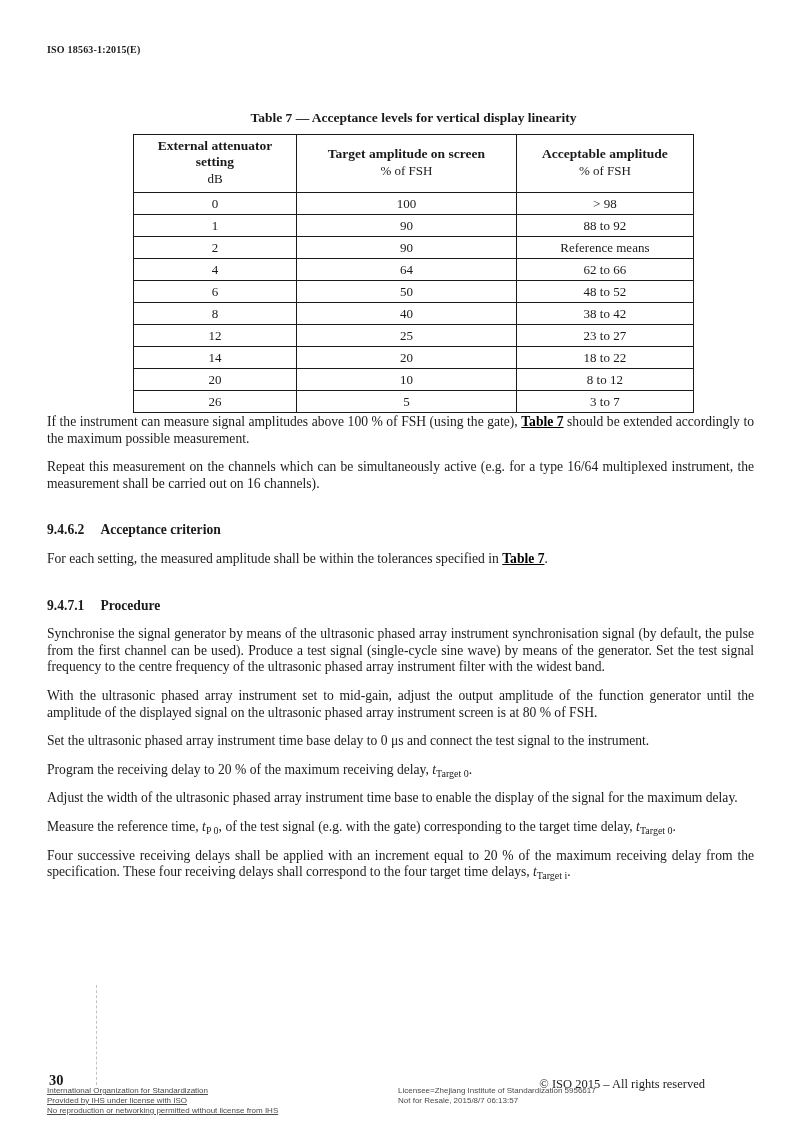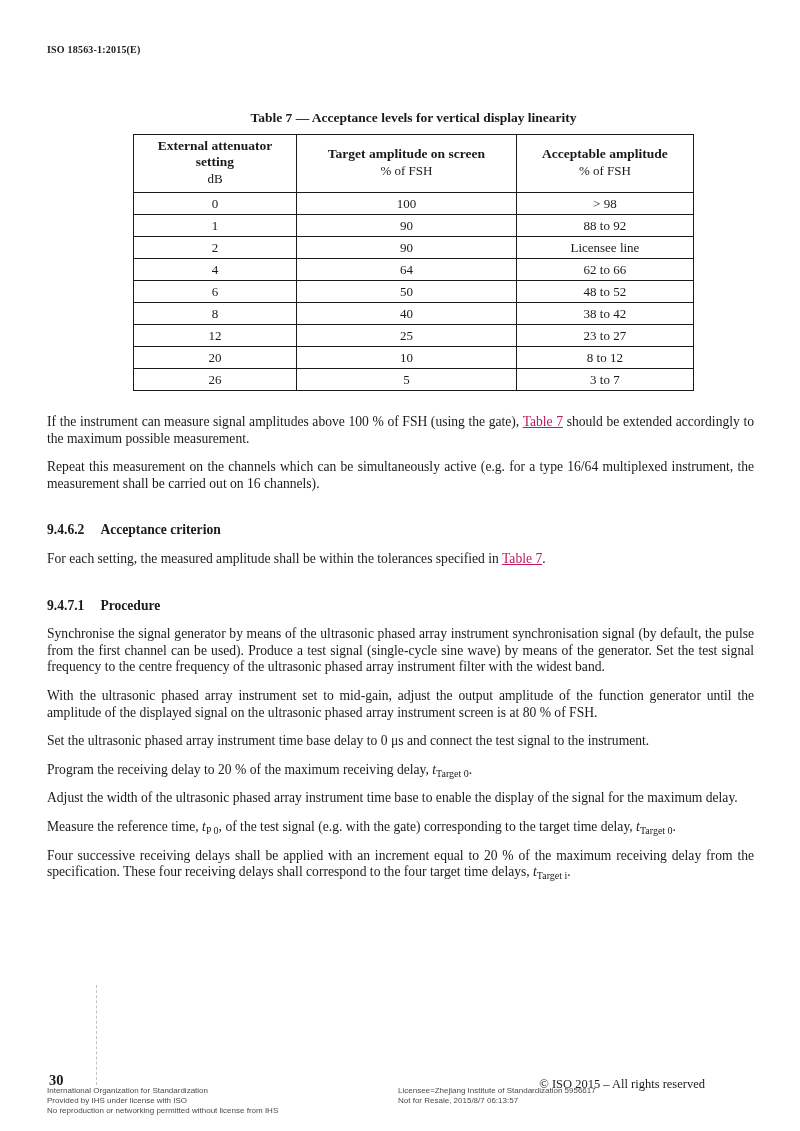--- a/index.html
+++ b/index.html
@@ -39,36 +39,36 @@
   .body-block{
     position:absolute;left:47px;top:414px;width:707px;
     font-size:13.6px;line-height:16.6px;text-align:justify;
   }
   .body-block p{margin:0 0 12px 0;}
   .sec-heading{
     font-weight:bold;font-size:13.6px;
     margin:19px 0 12px 0;text-align:left;
   }
   .sec-heading .sec-num{display:inline-block;margin-right:16px;margin-top:11px;}
-  a.tbl-link{color:#be185d;text-decoration:underline;cursor:pointer;}
+  a.tbl-link{color:#000000;text-decoration:underline;cursor:pointer;font-weight:bold;}
   .vtt{font-style:italic;}
   sub.vsub{font-size:10px;vertical-align:-3px;line-height:0;}
   
   .fold-line{
     position:absolute;left:96px;top:985px;height:100px;width:0;
     border-left:1px dashed #b4b4b4;opacity:.8;
   }
   .page-number{
     position:absolute;left:49px;top:1072px;
     font-weight:bold;font-size:14.5px;z-index:2;
   }
   .imprint{
     position:absolute;left:47px;top:1086px;
     font-family:"Liberation Sans", sans-serif;
-    font-size:8px;line-height:10px;color:#4a4a4a;z-index:1;
+    font-size:8px;line-height:10px;color:#4a4a4a;z-index:1;text-decoration:underline;
   }
   .license{
     position:absolute;left:398px;top:1086px;
     font-family:"Liberation Sans", sans-serif;
     font-size:8px;line-height:10px;color:#4a4a4a;z-index:1;
   }
   .copyright{
     position:absolute;right:95px;top:1077px;
     font-size:12.5px;z-index:2;
   }
@@ -106,41 +106,46 @@
           <td>&gt; 98</td>
         </tr>
         <tr>
           <td>1</td>
           <td>90</td>
           <td>88 to 92</td>
         </tr>
         <tr>
           <td>2</td>
           <td>90</td>
-          <td>Licensee line</td>
+          <td>Reference means</td>
         </tr>
         <tr>
           <td>4</td>
           <td>64</td>
           <td>62 to 66</td>
         </tr>
         <tr>
           <td>6</td>
           <td>50</td>
           <td>48 to 52</td>
         </tr>
         <tr>
           <td>8</td>
           <td>40</td>
           <td>38 to 42</td>
         </tr>
         <tr>
           <td>12</td>
           <td>25</td>
           <td>23 to 27</td>
+        </tr>
+        <tr>
+          <td>14</td>
+          <td>20</td>
+          <td>18 to 22</td>
         </tr>
         <tr>
           <td>20</td>
           <td>10</td>
           <td>8 to 12</td>
         </tr>
         <tr>
           <td>26</td>
           <td>5</td>
           <td>3 to 7</td>

